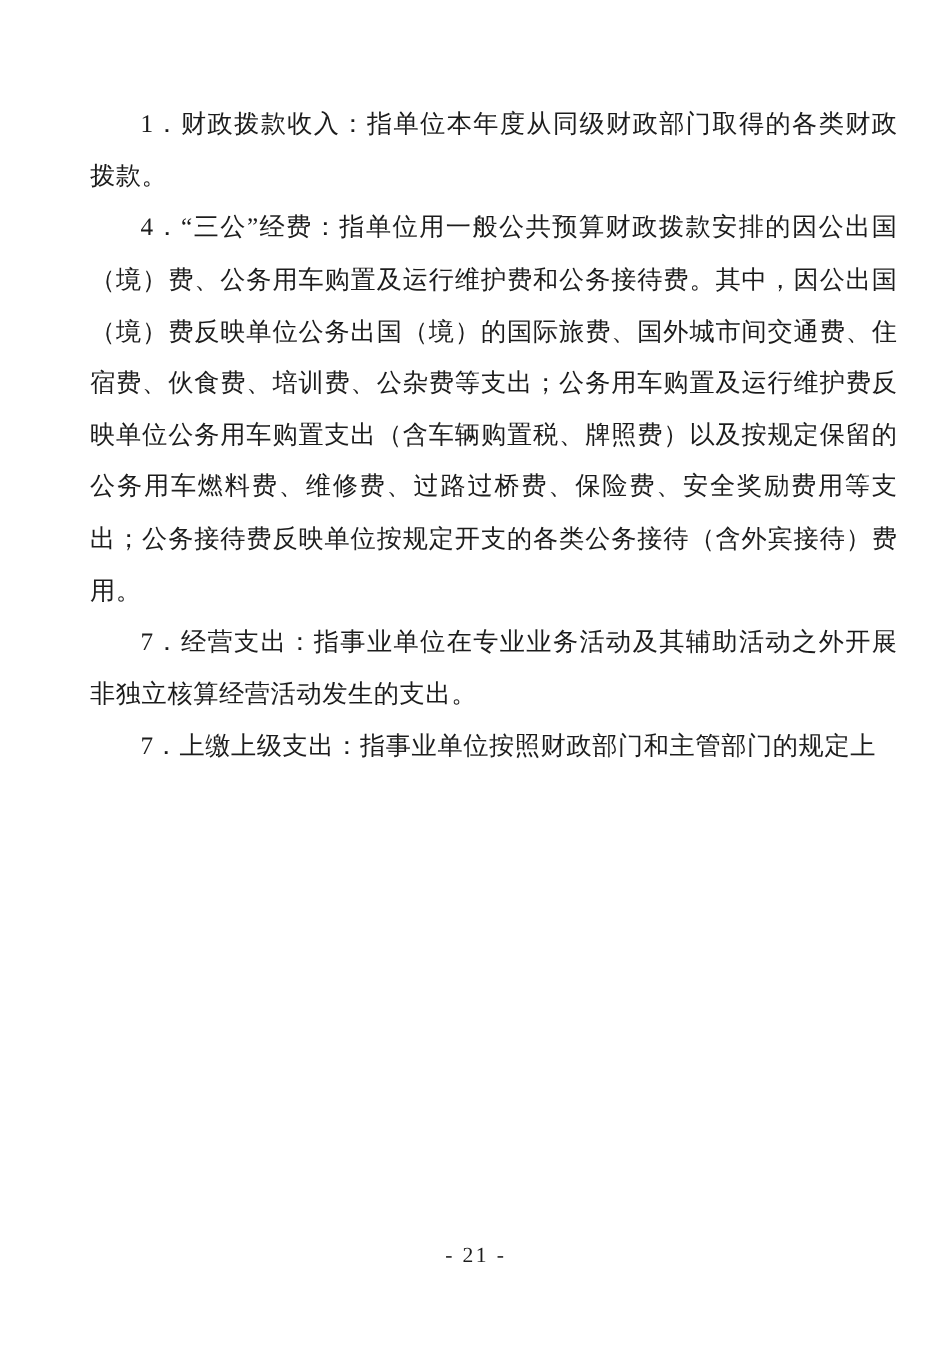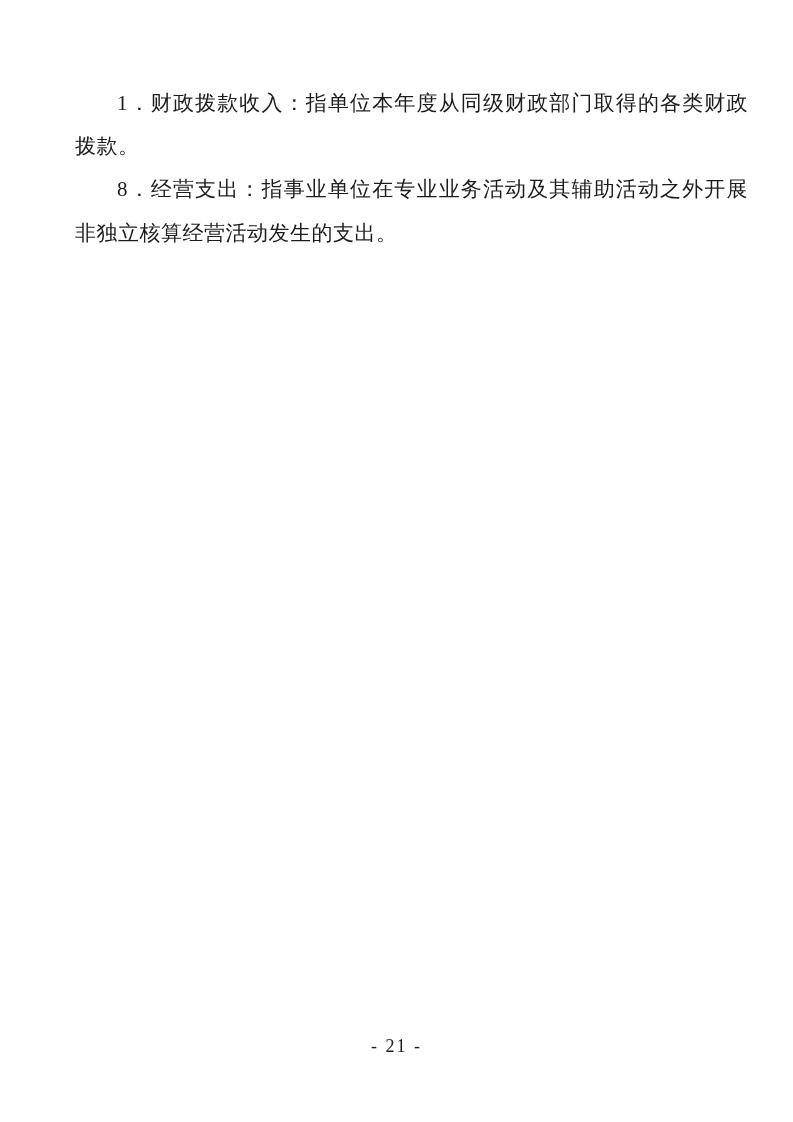--- a/index.html
+++ b/index.html
@@ -45,16 +45,18 @@
     color: #1c1c1c;
     font-family: "Liberation Serif", "DejaVu Serif", serif;
   }
 </style>
 </head>
 <body>
 
 <div class="page">
   <div class="doc-body">
     <p>1．财政拨款收入：指单位本年度从同级财政部门取得的各类财政拨款。</p>
-    <p>8．经营支出：指事业单位在专业业务活动及其辅助活动之外开展非独立核算经营活动发生的支出。</p>
+    <p>4．“三公”经费：指单位用一般公共预算财政拨款安排的因公出国（境）费、公务用车购置及运行维护费和公务接待费。其中，因公出国（境）费反映单位公务出国（境）的国际旅费、国外城市间交通费、住宿费、伙食费、培训费、公杂费等支出；公务用车购置及运行维护费反映单位公务用车购置支出（含车辆购置税、牌照费）以及按规定保留的公务用车燃料费、维修费、过路过桥费、保险费、安全奖励费用等支出；公务接待费反映单位按规定开支的各类公务接待（含外宾接待）费用。</p>
+    <p>7．经营支出：指事业单位在专业业务活动及其辅助活动之外开展非独立核算经营活动发生的支出。</p>
+    <p>7．上缴上级支出：指事业单位按照财政部门和主管部门的规定上</p>
   </div>
   <div class="page-footer">- 21 -</div>
 </div>
 
 </body></html>

